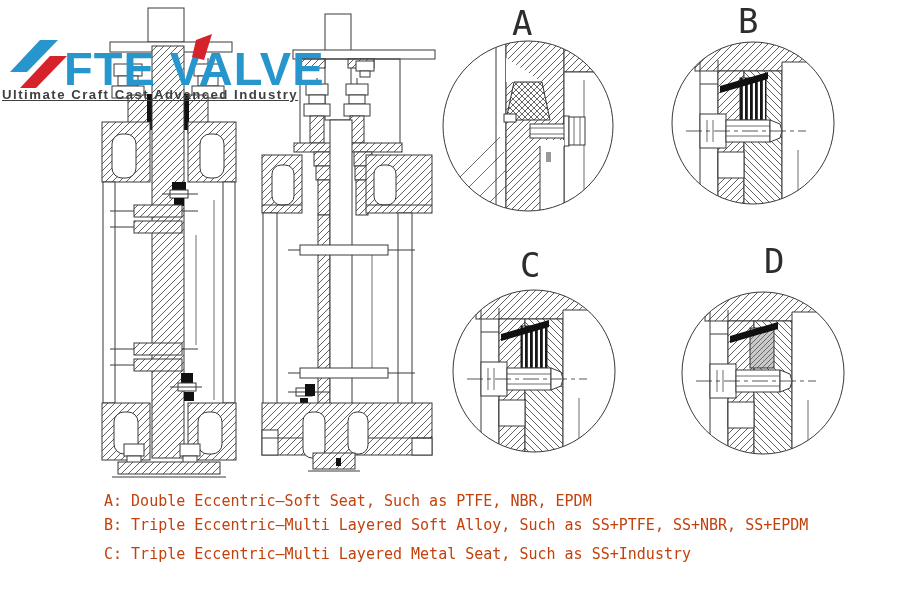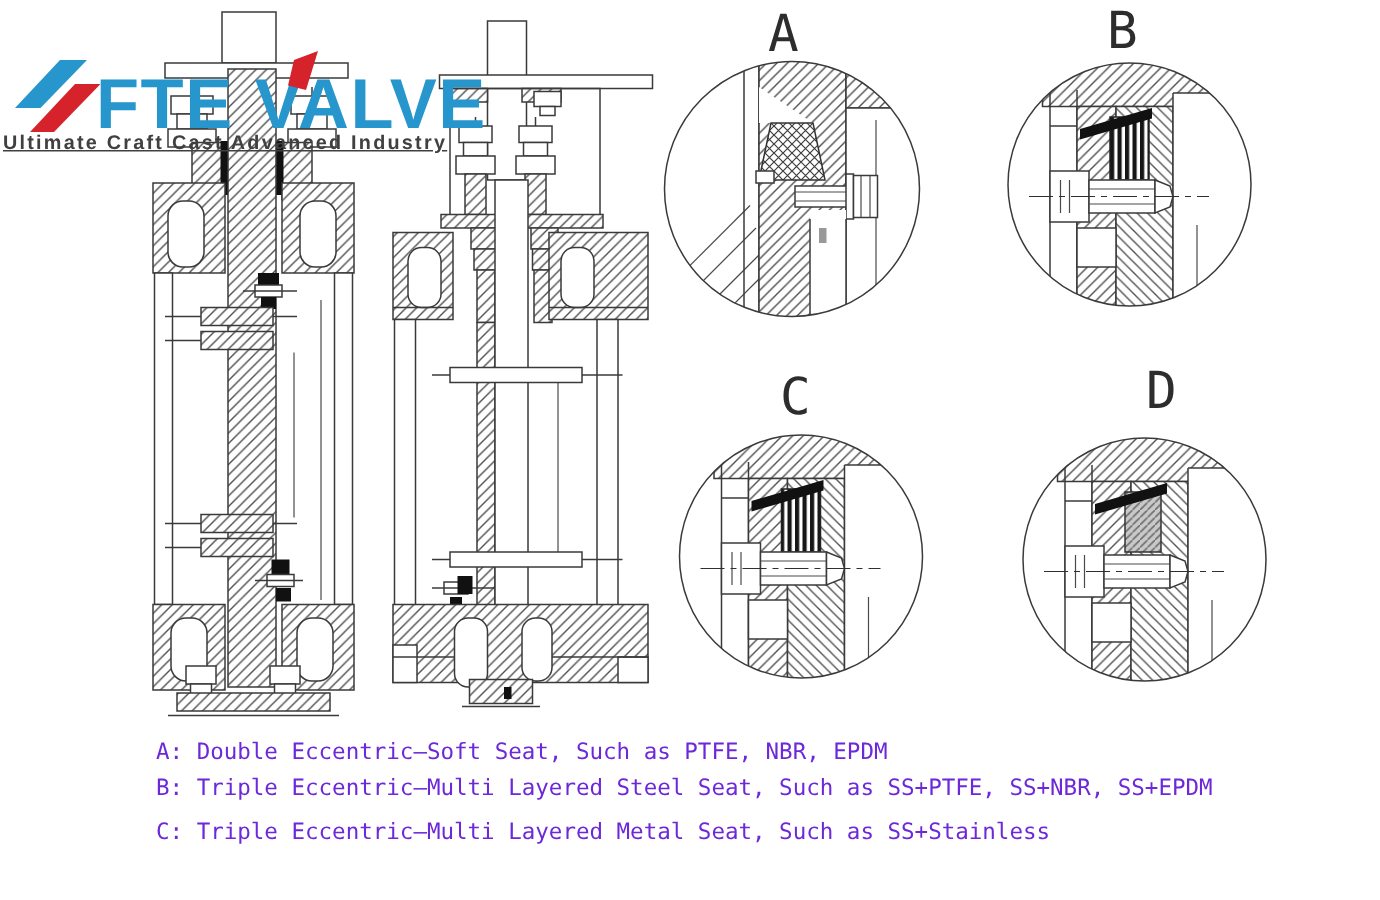--- a/index.html
+++ b/index.html
@@ -14,21 +14,21 @@
   .ln{stroke:#3a3a3a;stroke-width:1;}
   .thin{stroke:#4a4a4a;stroke-width:.8;}
   .cl{stroke:#2f2f2f;stroke-width:.8;stroke-dasharray:16 4 4 4;}
   .blk{fill:#111;stroke:none;}
   
   .tagline{position:absolute;left:2px;top:87px;font-size:13.2px;font-weight:bold;
            letter-spacing:1.5px;color:#404040;white-space:nowrap;text-decoration:underline;}
   .detail-label{position:absolute;font-family:"DejaVu Sans Mono",monospace;
                 font-size:34px;font-weight:400;color:#2d2d2d;line-height:1;}
   .caption{position:absolute;left:104px;font-family:"DejaVu Sans Mono",monospace;
-           font-size:15px;color:#6d28d9;white-space:nowrap;letter-spacing:0;}
+           font-size:15px;color:#c2410c;white-space:nowrap;letter-spacing:0;}
   #capA{top:492px;} #capB{top:516px;} #capC{top:545px;} #capD{top:568px;}
   #labA{left:512px;top:6px;} #labB{left:738px;top:4px;}
   #labC{left:520px;top:248px;} #labD{left:764px;top:244px;}
 </style>
 </head>
 <body>
 
 <div class="stage">
 
 <svg width="920" height="600" viewBox="0 0 920 600">
@@ -361,16 +361,16 @@
 </svg>
 
   <div class="tagline">Ultimate Craft Cast Advanced Industry</div>
 
   <div id="labA" class="detail-label">A</div>
   <div id="labB" class="detail-label">B</div>
   <div id="labC" class="detail-label">C</div>
   <div id="labD" class="detail-label">D</div>
 
   <div id="capA" class="caption">A: Double Eccentric—Soft Seat, Such as PTFE, NBR, EPDM</div>
-  <div id="capB" class="caption">B: Triple Eccentric—Multi Layered Steel Seat, Such as SS+PTFE, SS+NBR, SS+EPDM</div>
-  <div id="capC" class="caption">C: Triple Eccentric—Multi Layered Metal Seat, Such as SS+Stainless</div>
+  <div id="capB" class="caption">B: Triple Eccentric—Multi Layered Soft Alloy, Such as SS+PTFE, SS+NBR, SS+EPDM</div>
+  <div id="capC" class="caption">C: Triple Eccentric—Multi Layered Metal Seat, Such as SS+Industry</div>
 
 </div>
 
 </body></html>

